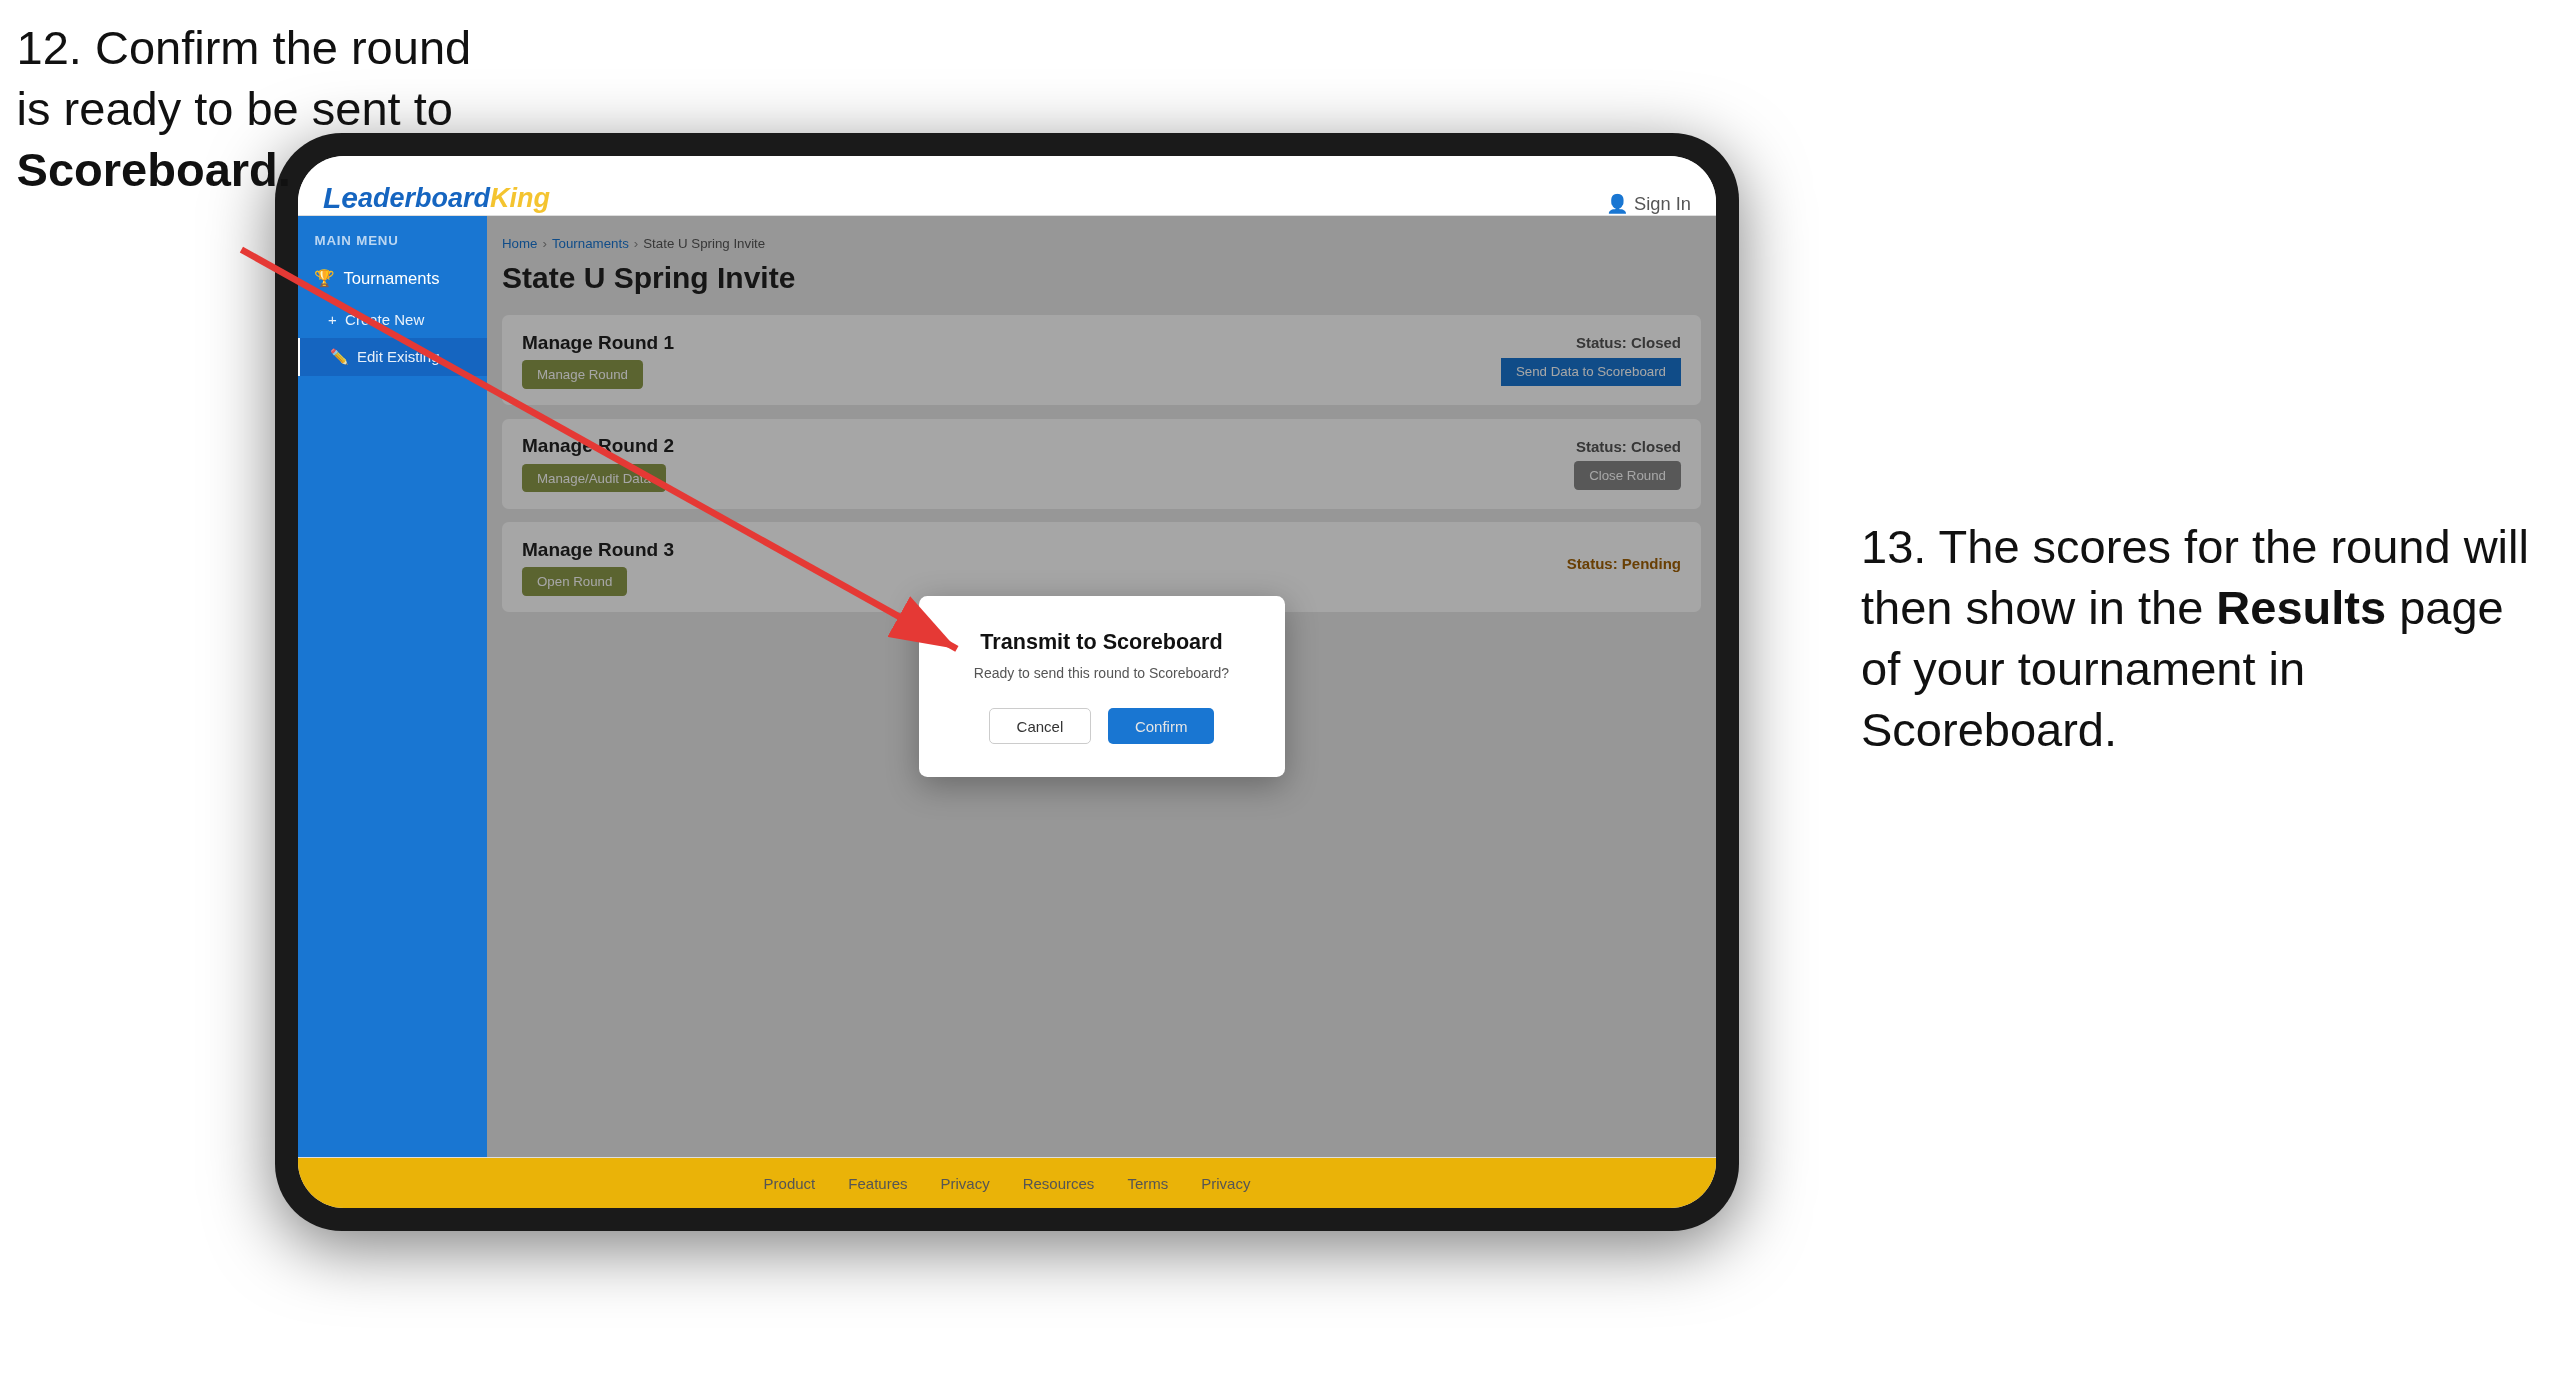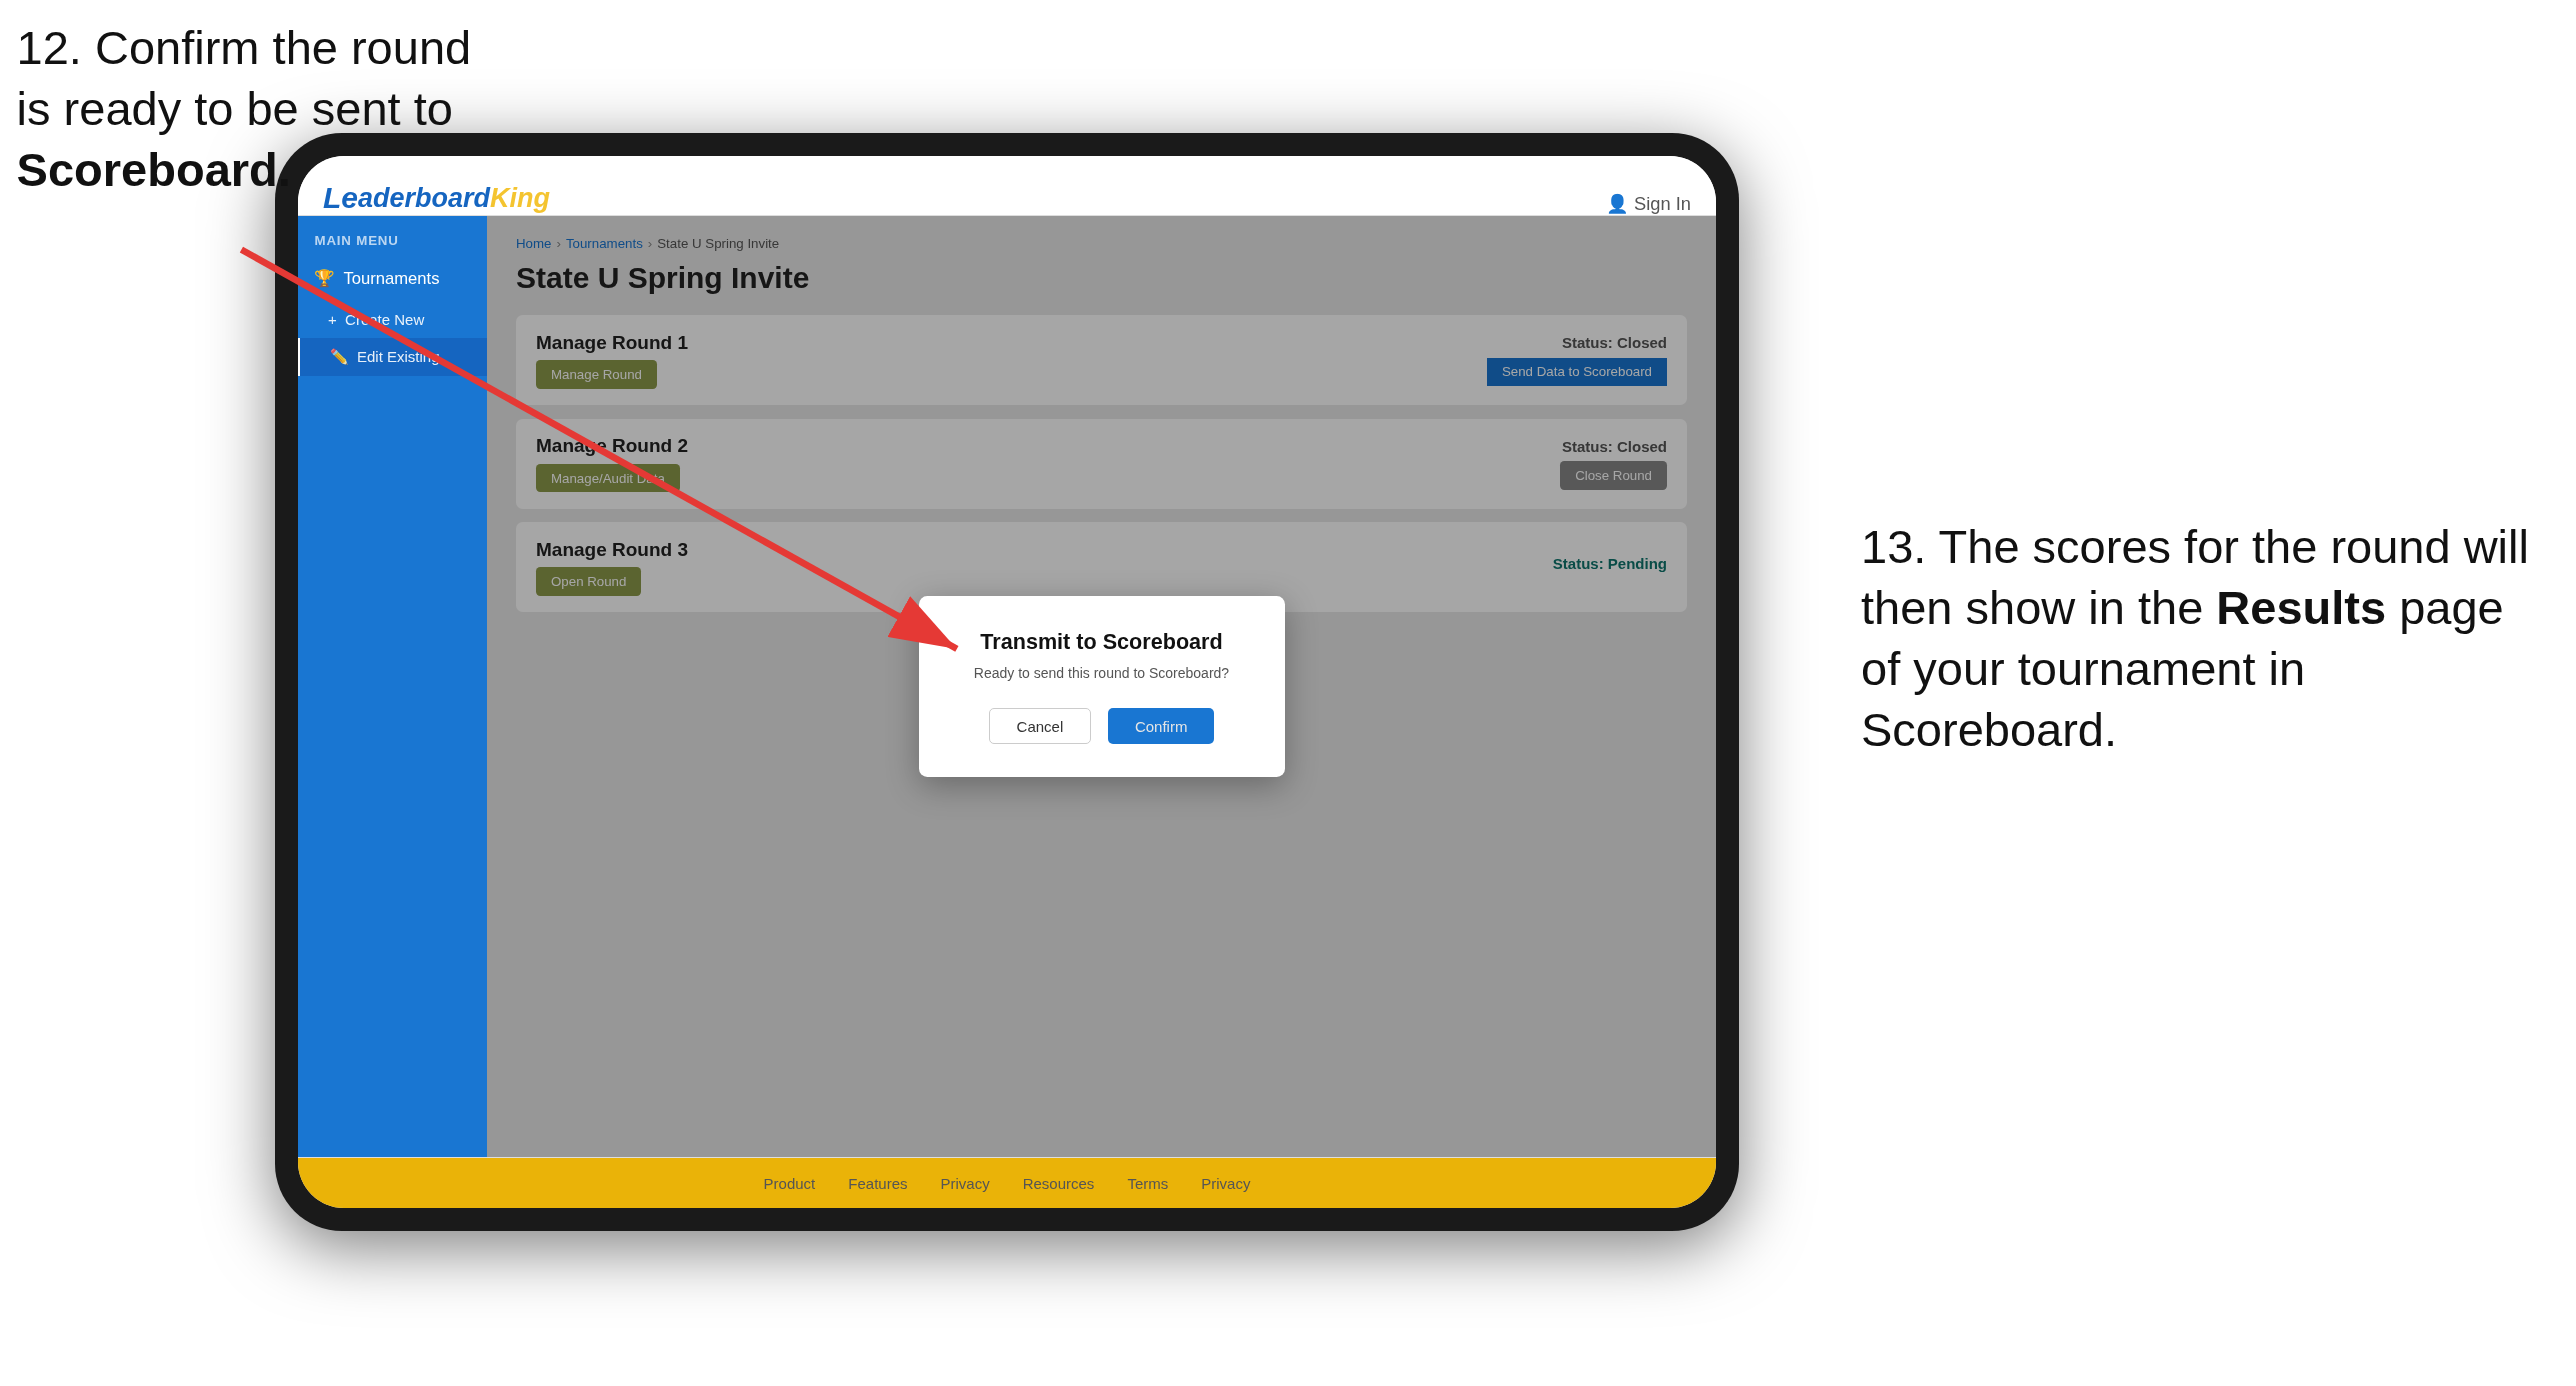--- a/index.html
+++ b/index.html
@@ -168,21 +168,21 @@
       cursor: pointer;
     }
     .sidebar-subitem.active {
       background: #1565c0;
       border-left: 2.5px solid #fff;
     }
 
     
     .main-content {
       flex: 1;
-      padding: 20px 29px;
+      padding: 20px 15px;
       overflow-y: auto;
       background: #e8e8e8;
       position: relative;
     }
 
     .breadcrumb {
       font-size: 13.3px;
       color: #555;
       margin-bottom: 10px;
       display: flex;
@@ -258,21 +258,21 @@
     }
 
     .status-label {
       font-size: 15px;
       font-weight: 600;
       color: #333;
       margin-bottom: 6.7px;
     }
 
     .status-closed { color: #555; }
-    .status-pending { color: #0f766e; }
+    .status-pending { color: #a16207; }
 
     
     .app-footer {
       background: #eab308;
       height: 51px;
       display: flex;
       align-items: center;
       justify-content: center;
       gap: 33px;
       border-top: 0.8px solid #ddd;

